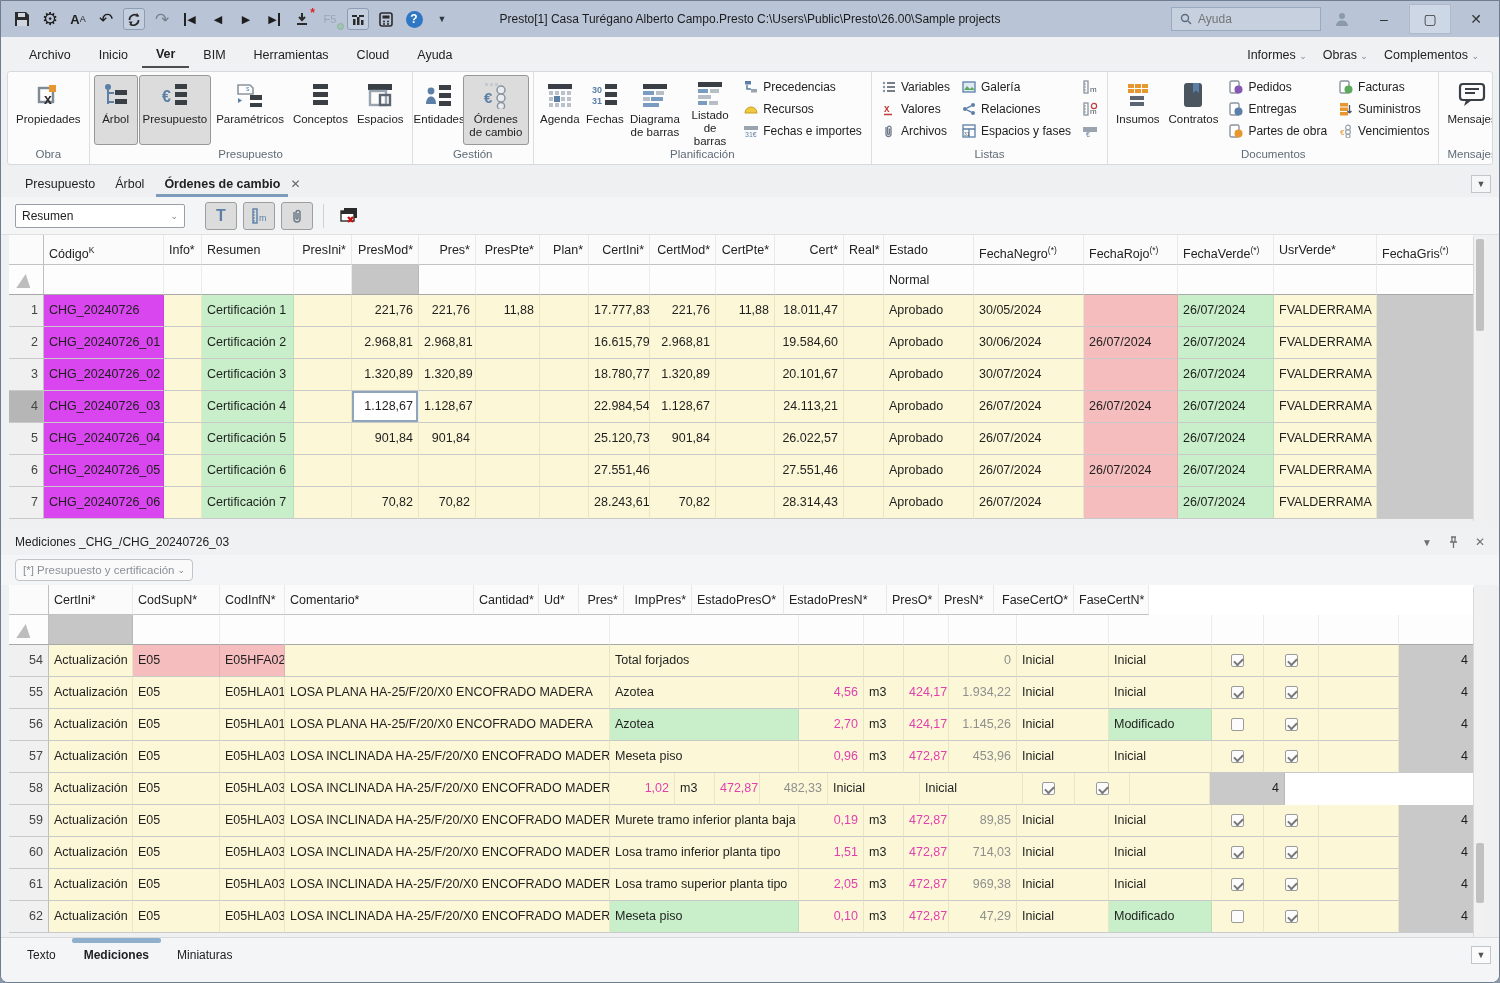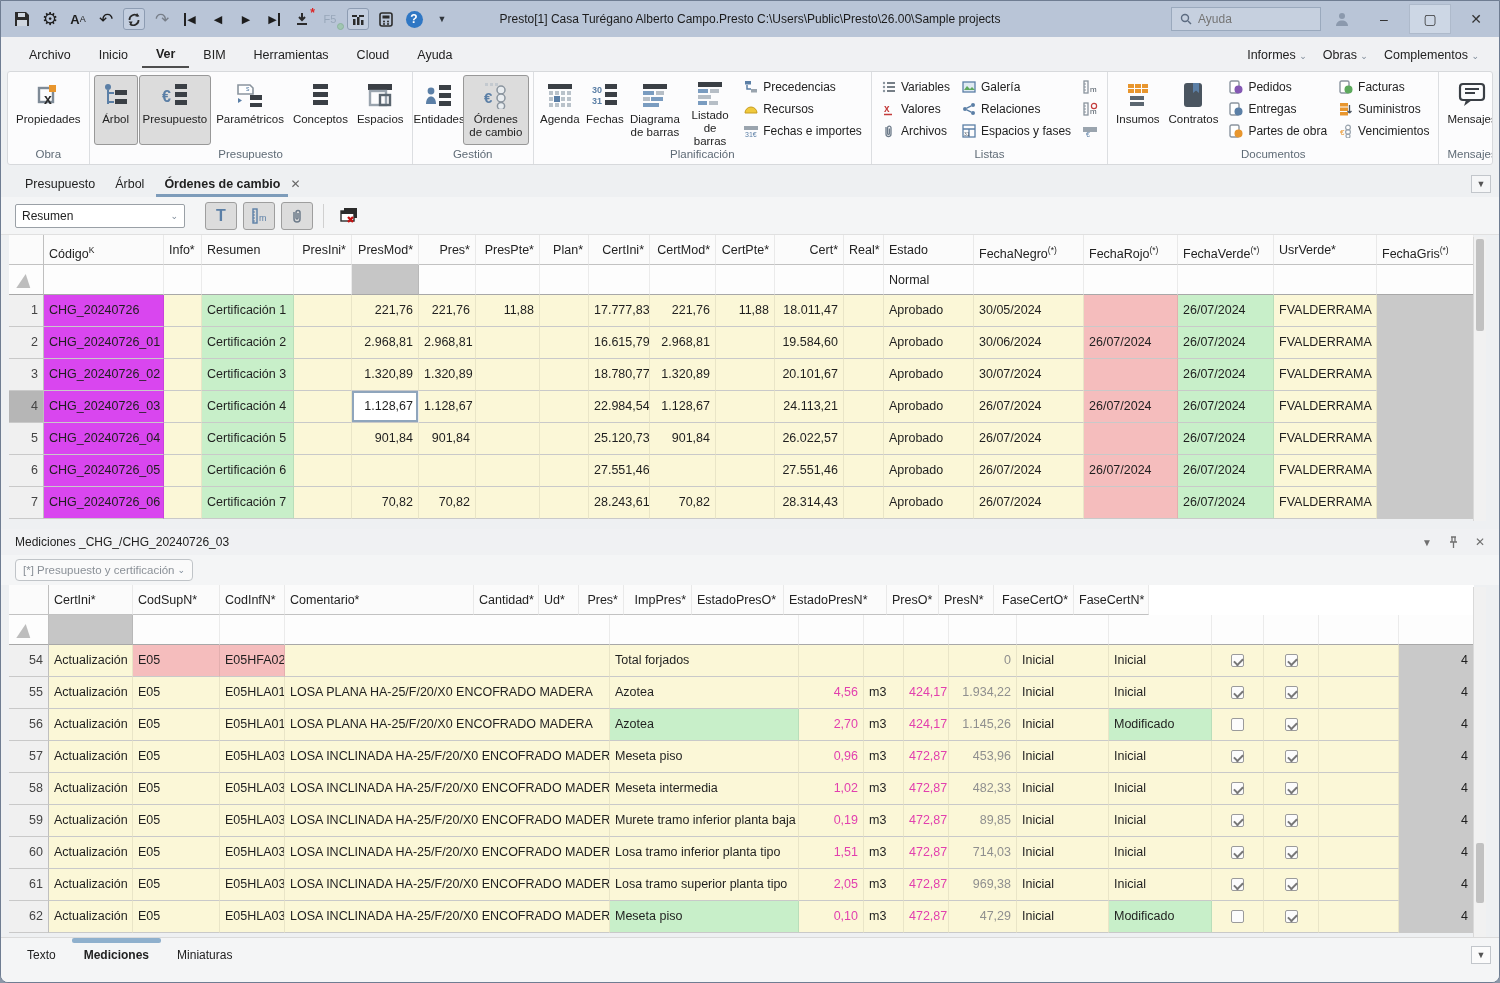--- a/index.html
+++ b/index.html
@@ -981,21 +981,20 @@
         <div class="tc yel al-c" style="width:55px"><span class="cb on"></span></div>
         <div class="tc yel al-r" style="width:80px"></div>
         <div class="tc gray al-r" style="width:75px">4</div>
       </div>
       <div class="trow drow">
         <div class="tc rn" style="width:40px">58</div>
         <div class="tc yel" style="width:84px">Actualización</div>
         <div class="tc yel" style="width:87px">E05</div>
         <div class="tc yel" style="width:65px">E05HLA030</div>
         <div class="tc yel" style="width:325px">LOSA INCLINADA HA-25/F/20/X0 ENCOFRADO MADERA</div>
-        <div class="tc yel" style="width:189px">Meseta intermedia</div>
         <div class="tc yel mag al-r" style="width:65px">1,02</div>
         <div class="tc yel" style="width:40px">m3</div>
         <div class="tc yel mag al-r" style="width:45px">472,87</div>
         <div class="tc yel gtx al-r" style="width:68px">482,33</div>
         <div class="tc yel" style="width:92px">Inicial</div>
         <div class="tc yel" style="width:103px">Inicial</div>
         <div class="tc yel al-c" style="width:52px"><span class="cb on"></span></div>
         <div class="tc yel al-c" style="width:55px"><span class="cb on"></span></div>
         <div class="tc yel al-r" style="width:80px"></div>
         <div class="tc gray al-r" style="width:75px">4</div>

